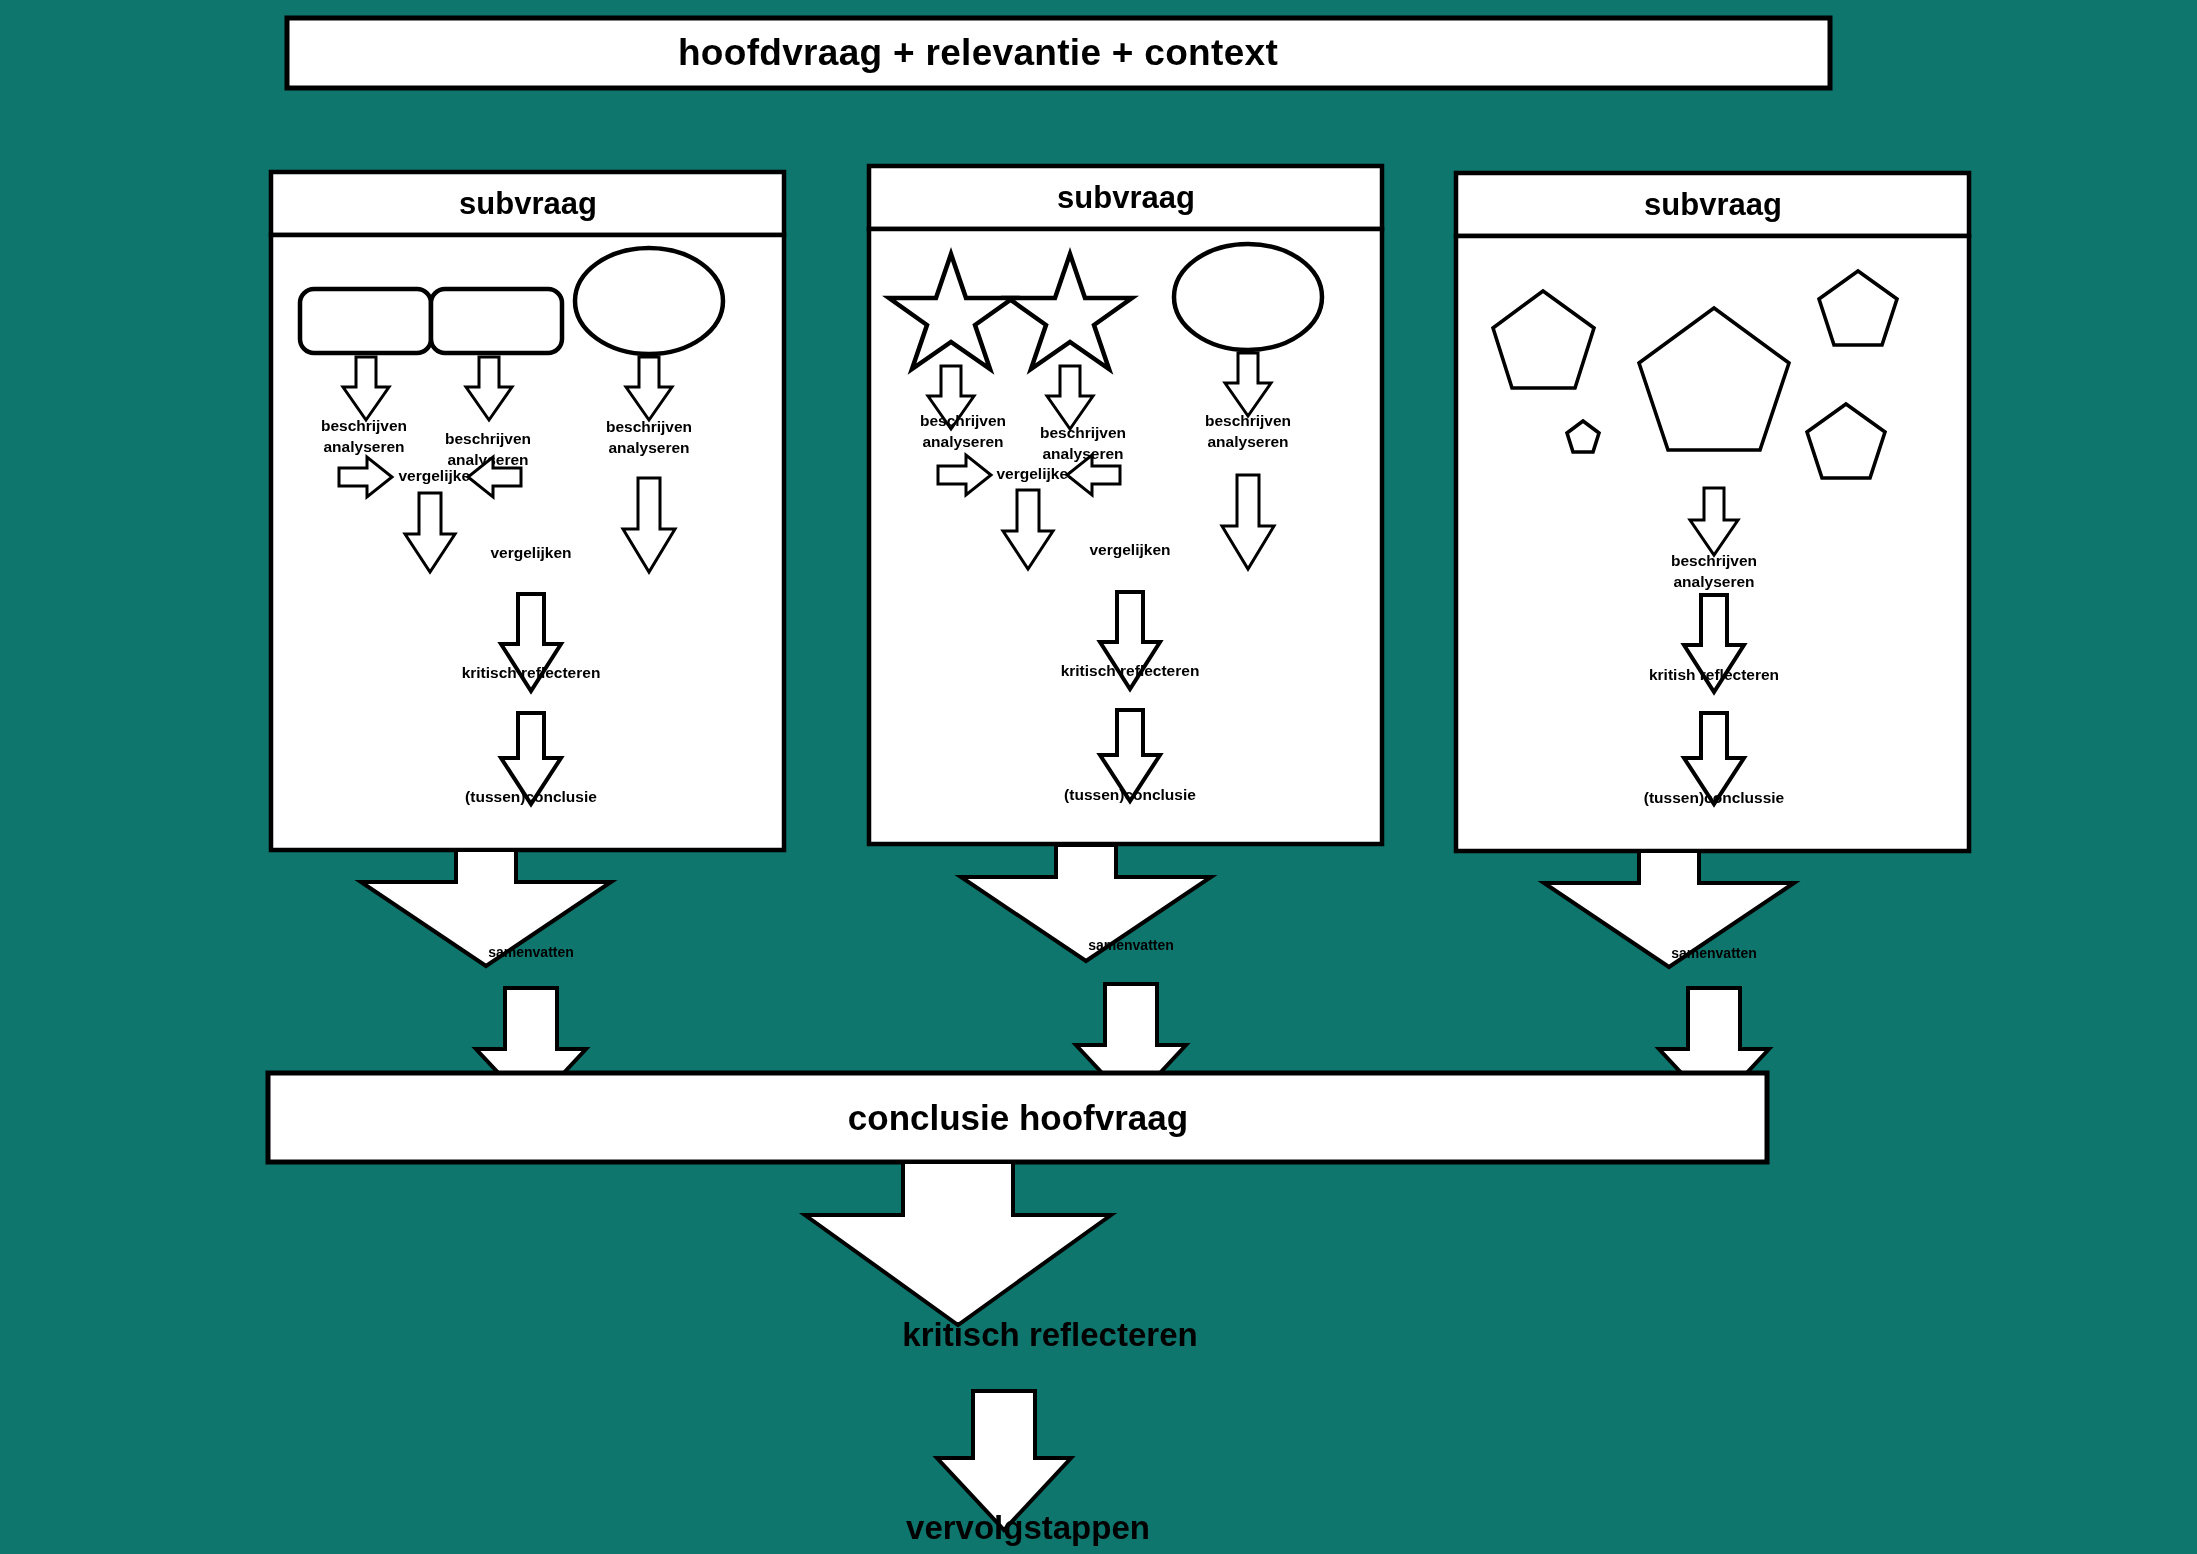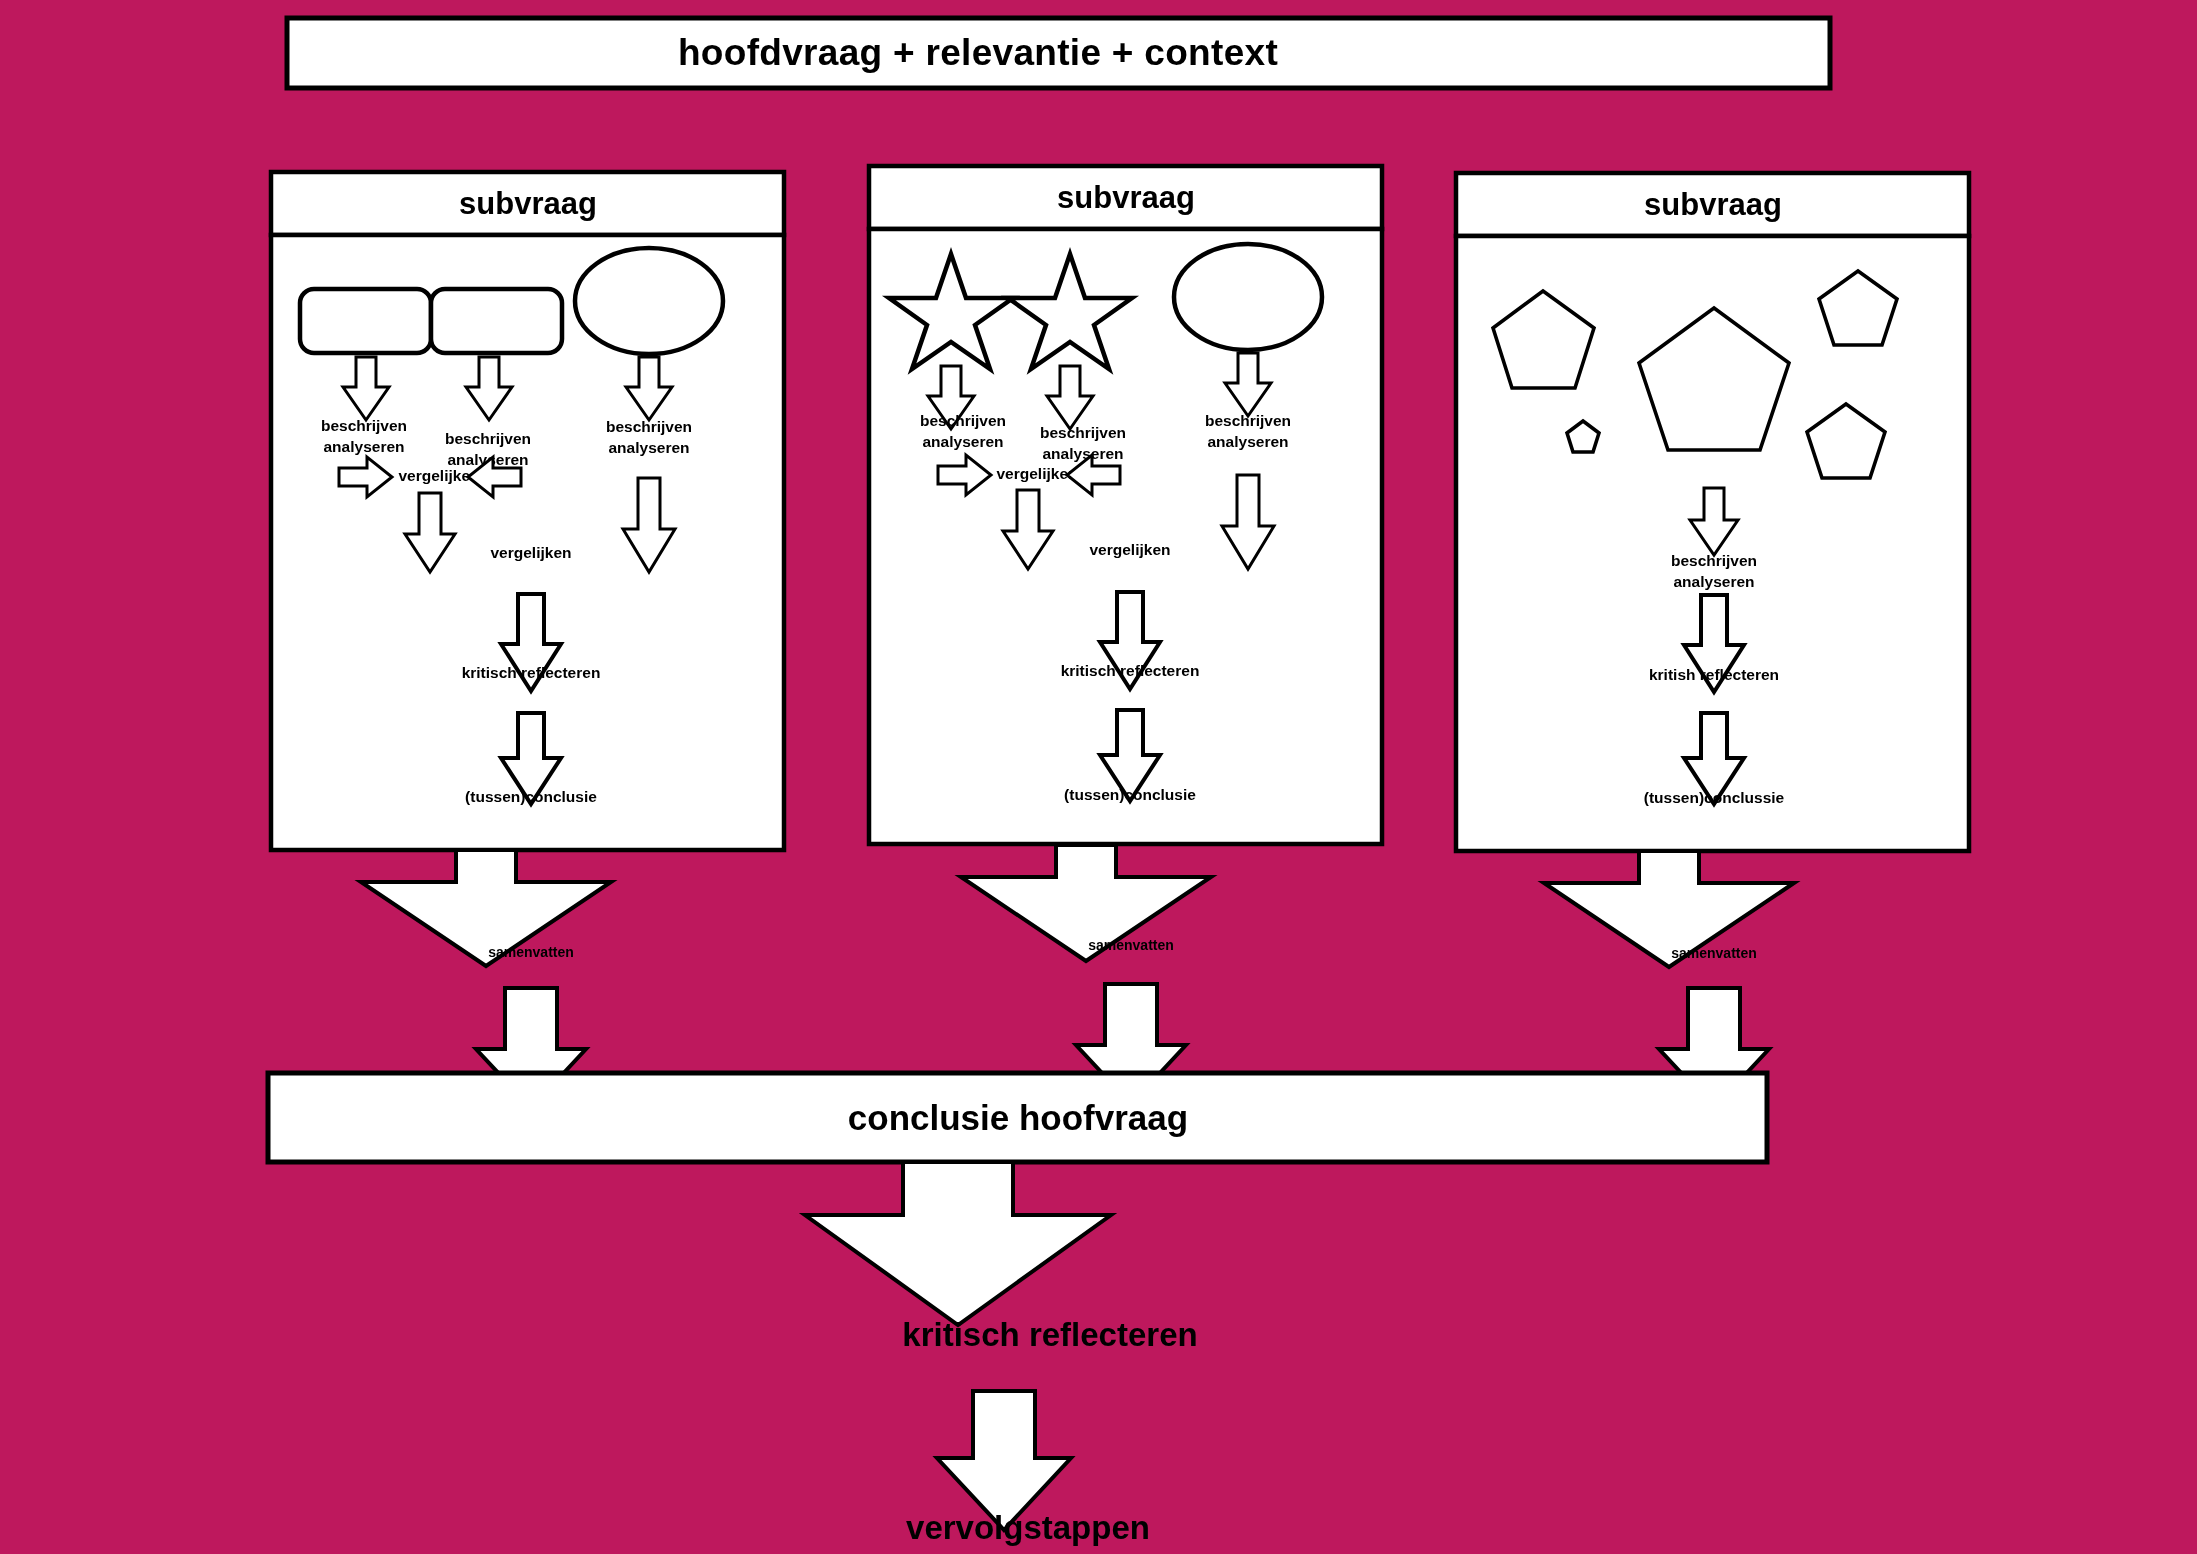--- a/index.html
+++ b/index.html
@@ -9,21 +9,21 @@
     background: #ffffff;
   }
   body {
     font-family: "Liberation Sans", sans-serif;
     color: #000000;
   }
   #canvas {
     position: relative;
     width: 2197px;
     height: 1554px;
-    background: #be185d;
+    background: #0f766e;
     overflow: hidden;
   }
   #diagram-svg {
     position: absolute;
     left: 0;
     top: 0;
     width: 2197px;
     height: 1554px;
     display: block;
   }

